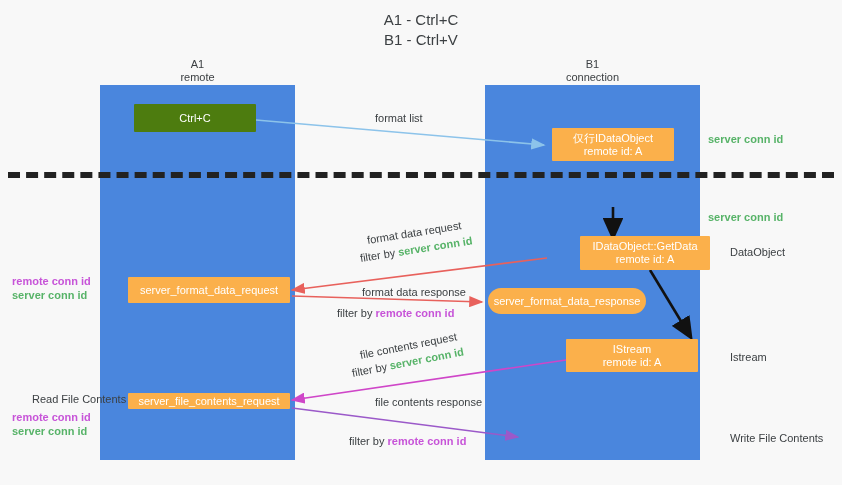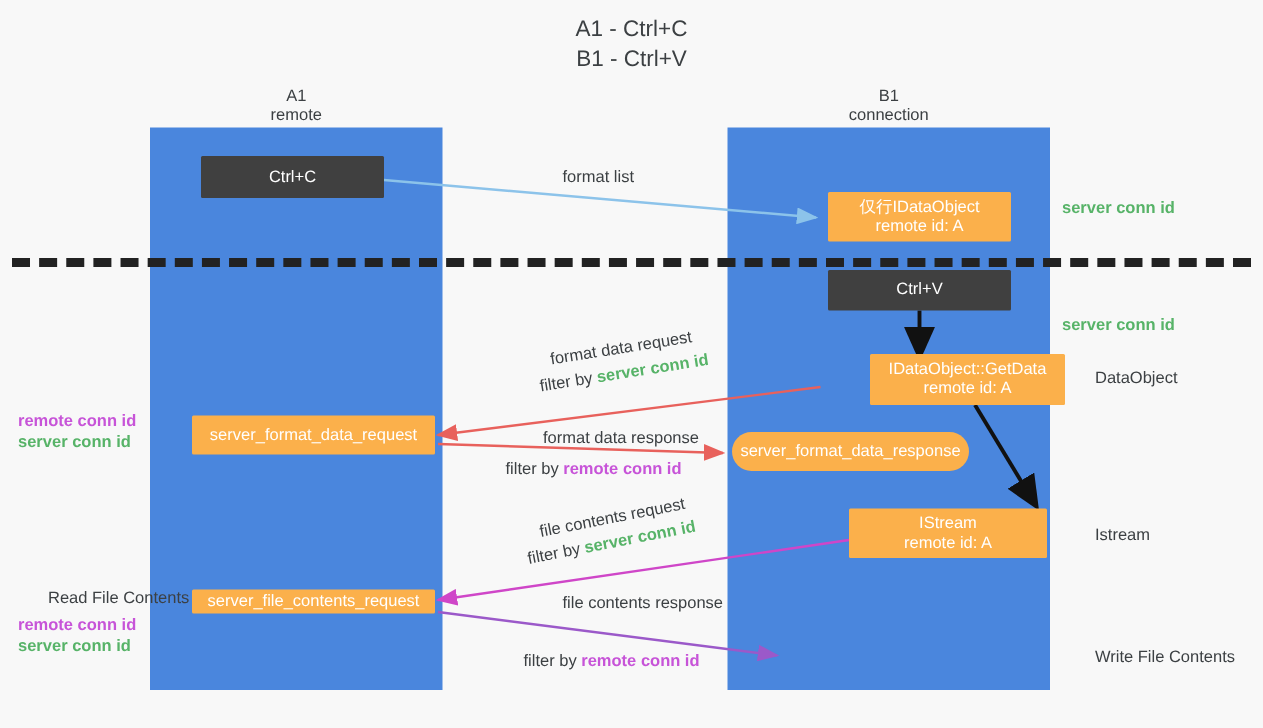--- a/index.html
+++ b/index.html
@@ -18,21 +18,21 @@
              color:#3c4043;white-space:pre-line;top:58px;}
   .lane-head.a{left:100px;width:195px;}
   .lane-head.b{left:485px;width:215px;}
 
   .dash{position:absolute;left:8px;right:8px;top:172px;height:0;
         border-top:6px dashed #222;}
 
   .box{position:absolute;box-sizing:border-box;display:flex;align-items:center;
        justify-content:center;text-align:center;color:#fff;font-size:11px;
        line-height:13px;white-space:pre-line;border-radius:1px;}
-  .box.green{background:#404040;}
+  .box.green{background:#4d7c0f;}
   .box.orange{background:#fbb04b;}
 
   .lbl{position:absolute;font-size:11px;line-height:14px;color:#3c4043;
        white-space:pre-line;}
   .lbl.green{color:#57b368;font-weight:bold;}
   .lbl.right{color:#3c4043;padding-left:22px;}
   .lbl .g{color:#57b368;font-weight:bold;}
   .lbl .p{color:#c754d8;font-weight:bold;}
   .lbl.rot-up{transform:rotate(-9deg);transform-origin:left center;}
   .lbl.rot-up2{transform:rotate(-11deg);transform-origin:left center;}
@@ -90,21 +90,20 @@
     <line x1="292" y1="408" x2="518" y2="437" stroke="#9b59c9" stroke-width="1.6" marker-end="url(#mPur)"></line>
   </svg>
 
   <div class="dash"></div>
 
   <div class="box green" style="left:134px;top:104px;width:122px;height:28px;">Ctrl+C</div>
 
   <div class="box orange" style="left:552px;top:128px;width:122px;height:33px;">仅行IDataObject
 remote id: A</div>
 
-  <div class="box green" style="left:552px;top:180px;width:122px;height:27px;">Ctrl+V</div>
 
   <div class="box orange" style="left:580px;top:236px;width:130px;height:34px;">IDataObject::GetData
 remote id: A</div>
 
   <div class="box orange" style="left:128px;top:277px;width:162px;height:26px;">server_format_data_request</div>
 
   <div class="box orange" style="left:488px;top:288px;width:158px;height:26px;border-radius:13px;">server_format_data_response</div>
 
   <div class="box orange" style="left:566px;top:339px;width:132px;height:33px;">IStream
 remote id: A</div>

